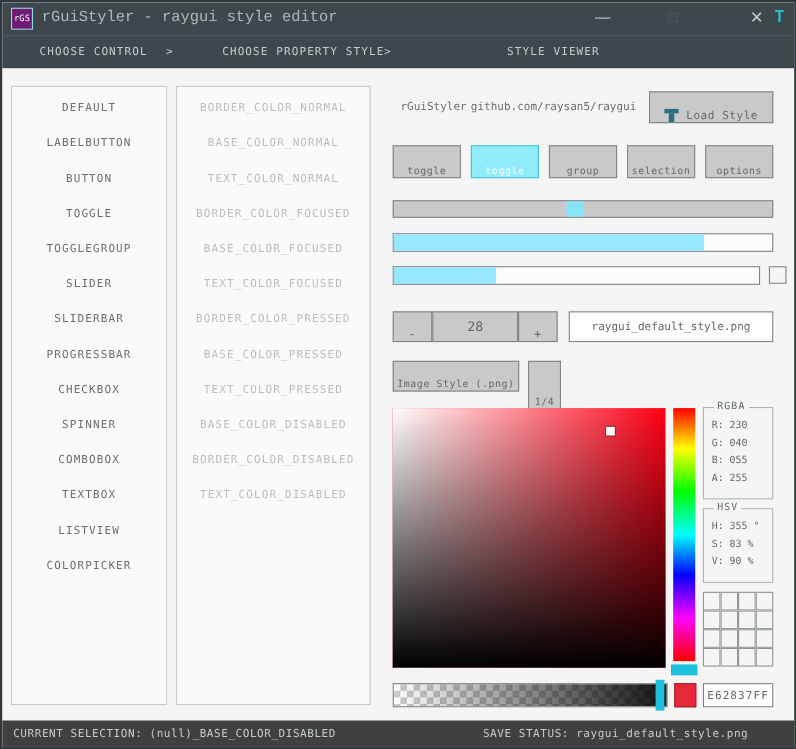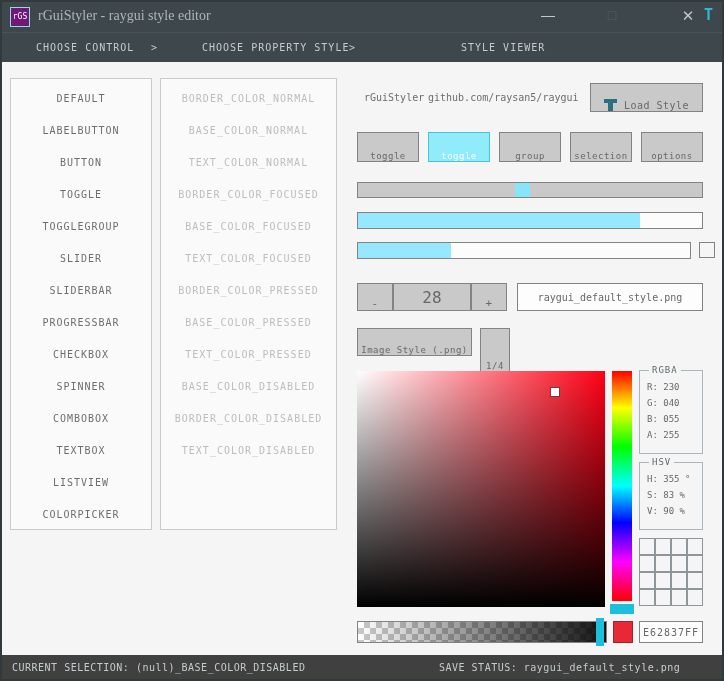--- a/index.html
+++ b/index.html
@@ -3,34 +3,34 @@
 <meta charset="utf-8">
 <style>
 *{margin:0;padding:0;box-sizing:border-box}
 html,body{width:724px;height:681px}
 body{font-family:"DejaVu Sans Mono",monospace;background:#2c3438;cursor:default}
 .window{position:relative;width:724px;height:681px;background:#f5f5f5;border:2px solid #31393d;overflow:hidden}
 
 
 .titlebar{position:absolute;top:0;left:0;right:0;height:30px;background:#3e474c}
 .app-icon{position:absolute;left:8px;top:5px;width:20px;height:20px;background:#701a75;border:1px solid #8fdbe8;color:#f2fbfd;font-size:8px;line-height:18px;text-align:center}
-.title-text{position:absolute;left:36px;top:6px;font-family:Liberation Serif, serif;font-size:14px;color:#aeb6b9}
+.title-text{position:absolute;left:36px;top:6px;font-family:Liberation Mono, monospace;font-size:14px;color:#aeb6b9}
 .win-btn{position:absolute;top:5px;font-family:"Liberation Sans",sans-serif;font-size:14px;color:#c3c9cb;width:20px;text-align:center}
 .btn-min{left:536px}
 .btn-max{left:600px;color:#565f65}
 .btn-close{left:676px;font-size:15px}
 .corner-glyph{position:absolute;left:702px;top:4px;color:#2fb9cf;font-size:15px;font-weight:bold}
 
 
 .navbar{position:absolute;top:30px;left:0;right:0;height:30px;background:#3e474c;border-top:1px solid #49535a}
 .nav-tab,.nav-sep{position:absolute;top:9px;font-size:10px;letter-spacing:1px;color:#c5cbcd}
 .t1{left:34px}.s1{left:149px}.t2{left:200px}.s2{left:347px}.t3{left:459px}
 
 
-.panel{position:absolute;top:76px;height:452px;background:#fafafa;border:1px solid #c7cbcc;padding-top:3px}
+.panel{position:absolute;top:76px;height:563px;background:#fafafa;border:1px solid #c7cbcc;padding-top:3px}
 .controls-panel{left:8px;width:142px}
 .props-panel{left:158px;width:177px}
 .list-item{height:32px;display:flex;align-items:center;justify-content:center;font-size:10px;letter-spacing:1px;color:#6e6e6e}
 .list-item.dim{color:#bdbdbd}
 
 
 .brand{position:absolute;left:362px;top:90px;font-size:10px;color:#6e6e6e}
 .repo{position:absolute;left:426px;top:90px;font-size:10px;color:#6e6e6e}
 .btn{position:absolute;background:#c9c9c9;border:1px solid #838383;color:#686868;font-size:9px;letter-spacing:.5px;display:flex;align-items:flex-end;justify-content:center}
 .load-btn{left:588px;top:81px;width:113px;height:29px;gap:7px;font-size:10px}
@@ -48,21 +48,21 @@
 .slider{position:absolute;left:355px;top:180px;width:346px;height:16px;background:#c9c9c9;border:1px solid #838383}
 .slider-handle{position:absolute;top:0;bottom:0;width:15px;margin-left:-8px;background:#86e6f7}
 .progress{position:absolute;left:355px;top:210px;width:346px;height:17px;background:#fcfcfc;border:1px solid #838383}
 .progress-fill{height:100%;background:#97e8ff}
 .sliderbar{position:absolute;left:355px;top:240px;width:334px;height:17px;background:#fcfcfc;border:1px solid #838383}
 .sliderbar-fill{height:100%;background:#97e8ff}
 .mini-box{position:absolute;left:697px;top:240px;width:16px;height:16px;background:#f5f5f5;border:1px solid #838383}
 
 
 .sp-minus{left:355px;top:281px;width:36px;height:28px;font-size:11px}
-.spin-value{position:absolute;left:391px;top:281px;width:78px;height:28px;background:#c9c9c9;border:1px solid #838383;color:#686868;font-size:16px;display:flex;align-items:center;justify-content:center}
+.spin-value{position:absolute;left:391px;top:281px;width:78px;height:28px;background:#c9c9c9;border:1px solid #838383;color:#686868;font-size:12px;display:flex;align-items:center;justify-content:center}
 .sp-plus{left:469px;top:281px;width:36px;height:28px;font-size:11px}
 .textbox{position:absolute;left:515px;top:281px;width:186px;height:28px;background:#fdfdfd;border:1px solid #838383;color:#686868;font-size:10px;display:flex;align-items:center;justify-content:center}
 
 
 .img-btn{left:355px;top:326px;width:115px;height:28px}
 .ratio-btn{left:478px;top:326px;width:30px;height:44px}
 .save-btn{left:520px;top:326px;width:181px;height:28px;font-size:10px}
 
 
 .sv-square{position:absolute;left:355px;top:369px;width:248px;height:236px;background:linear-gradient(to top,#000,rgba(0,0,0,0)),linear-gradient(to right,#fff,rgba(255,255,255,0)),#ff0015}

